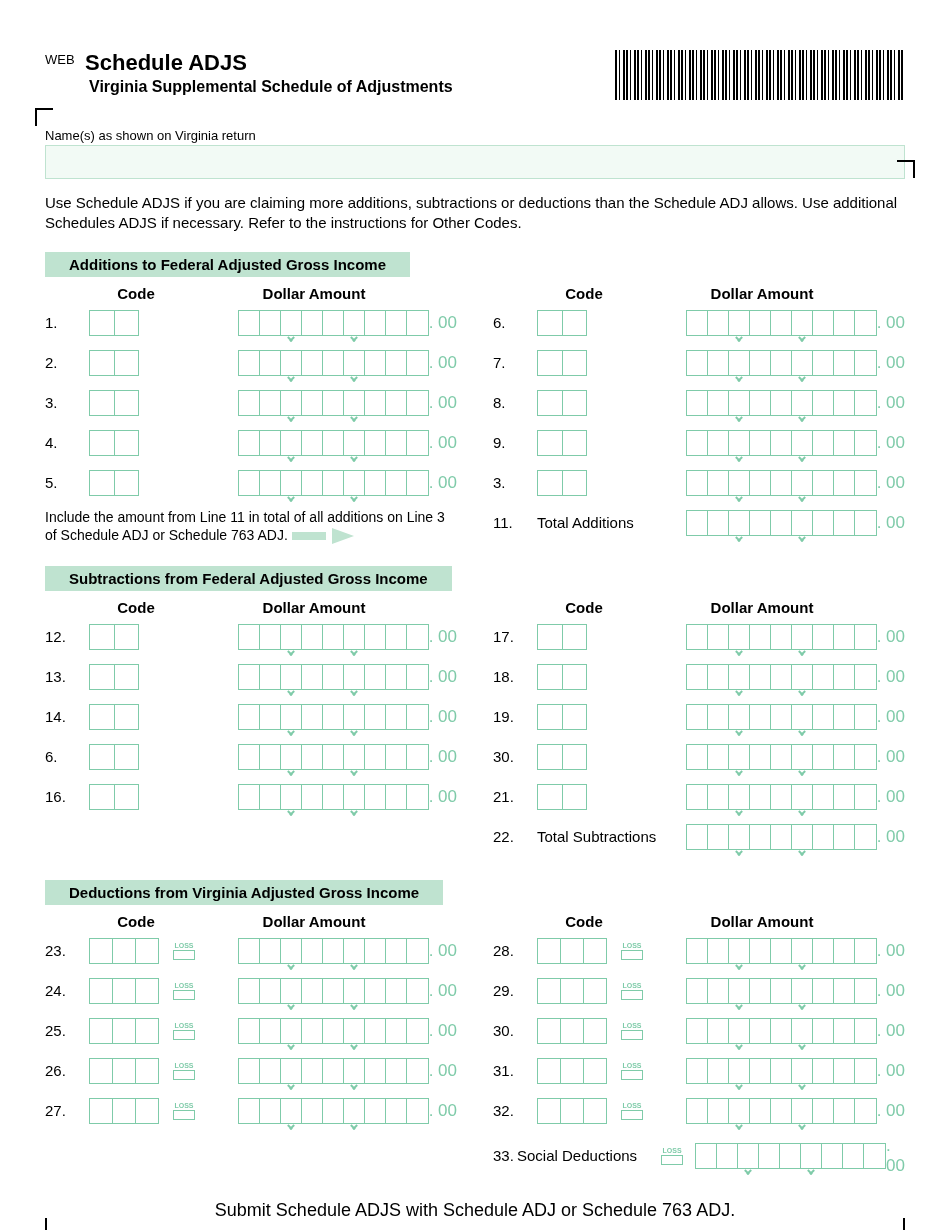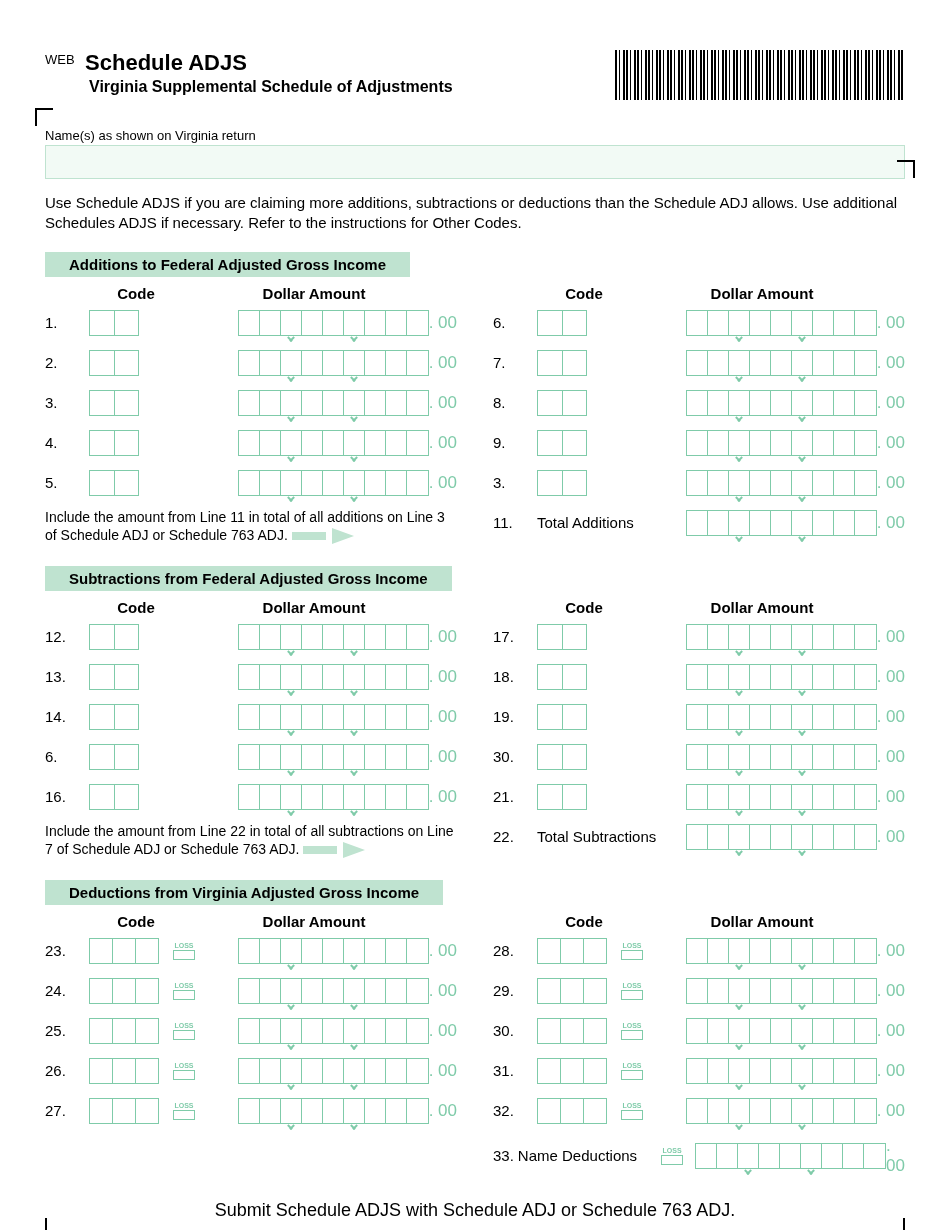--- a/index.html
+++ b/index.html
@@ -447,21 +447,20 @@
             <div class="c"></div>
             <div class="c"></div>
             <div class="c sep"></div>
             <div class="c"></div>
             <div class="c"></div>
             <div class="c"></div>
           </div>
           <span class="cents">. 00</span>
         </div>
       </div>
-      <div class="note">Include the amount from Line 22 in total of all subtractions on Line 7 of Schedule ADJ or Schedule 763 ADJ. <span class="arrow-line"></span><span class="arrow"></span></div>
     </div>
   <div class="col" id="sub-right">
     <div class="colhdr-row">
       <div class="colhdr-num"></div>
       <div class="colhdr-code">Code</div>
       <div class="colhdr-amt">Dollar Amount</div>
     </div>
   <div class="line">
     <div class="line-num">17.</div>
     <div class="code-box ">
@@ -859,21 +858,21 @@
             <div class="c sep"></div>
             <div class="c"></div>
             <div class="c"></div>
             <div class="c"></div>
           </div>
           <span class="cents">. 00</span>
         </div>
       </div>
       <div class="line">
     <div class="line-num">33.</div>
-    <div class="line-label">Name Deductions</div>
+    <div class="line-label">Social Deductions</div>
         <div class="loss-wrap">
           <span>LOSS</span>
           <div class="loss-box"></div>
         </div>
         <div class="amt-wrap">
           <div class="amt-grid">
             <div class="c"></div>
             <div class="c"></div>
             <div class="c sep"></div>
             <div class="c"></div>

